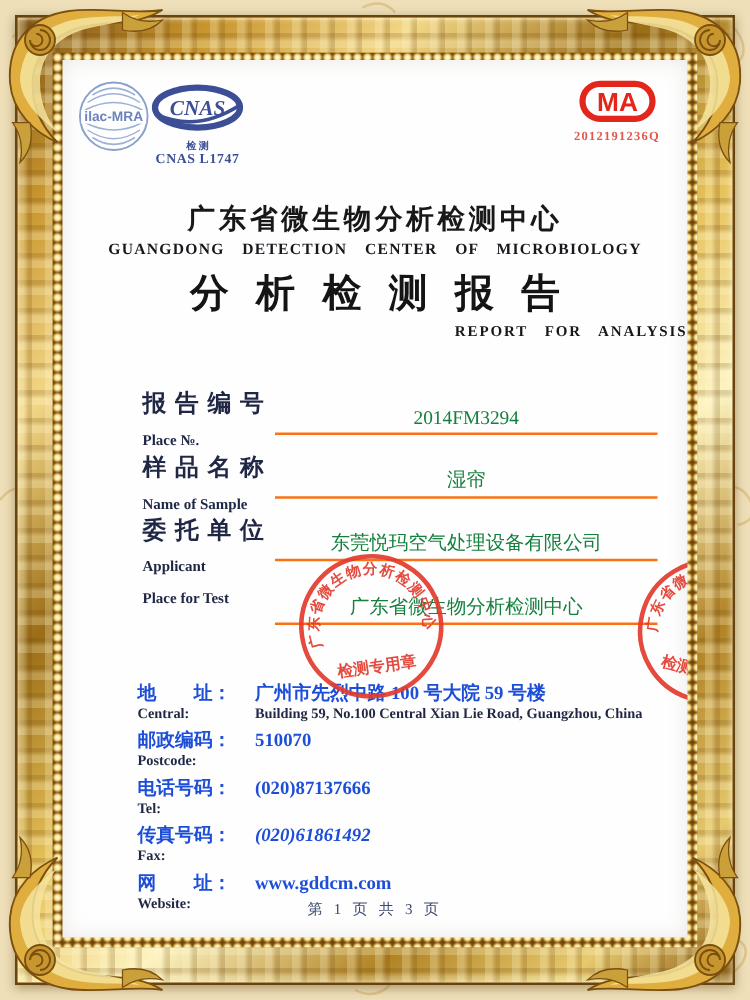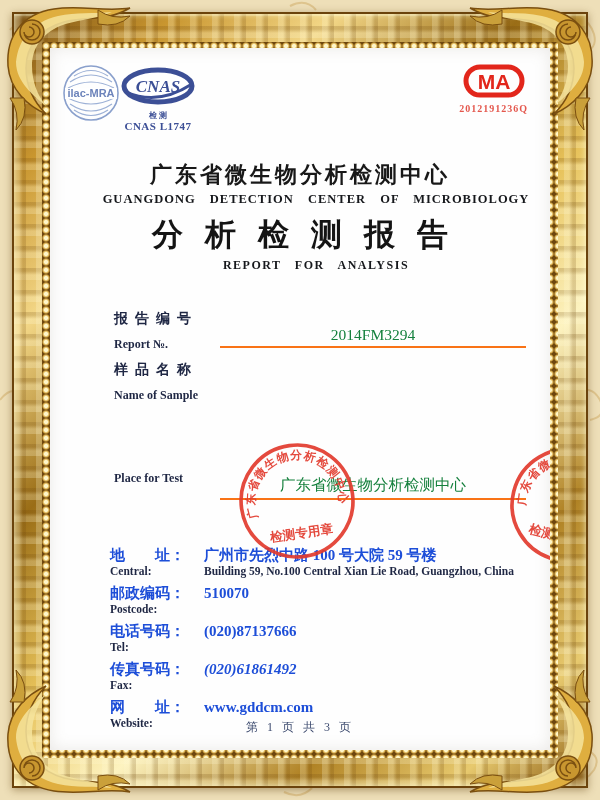--- a/index.html
+++ b/index.html
@@ -26,27 +26,27 @@
     overflow:hidden;box-shadow:inset 0 0 16px rgba(120,110,90,.15);color:#1f2744;}
   
   .ilac{position:absolute;left:12px;top:16px;}
   .cnas{position:absolute;left:70px;top:18px;text-align:center;}
   .cnas-cap1{font-size:8px;color:#3c4f96;font-weight:bold;line-height:8px;}
   .cnas-cap2{font-size:11px;color:#3c4f96;font-weight:bold;letter-spacing:.5px;}
   .cma{position:absolute;right:22px;top:16px;text-align:center;}
   .cma-num{font-size:10px;font-weight:bold;color:#e4574d;letter-spacing:1px;margin-top:1px;text-align:right;}
   
   .org-cn{position:absolute;top:112px;left:0;width:100%;text-align:center;font-size:22px;font-weight:bold;color:#181818;letter-spacing:3px;}
-  .org-en{position:absolute;top:144px;left:0;width:100%;text-align:center;font-size:12.5px;font-weight:bold;color:#16181c;word-spacing:10px;letter-spacing:1px;padding-left:16px;}
+  .org-en{position:absolute;top:144px;left:0;width:100%;text-align:center;font-size:12.5px;font-weight:bold;color:#16181c;word-spacing:10px;letter-spacing:1px;}
   .report-cn{position:absolute;top:166px;left:0;width:100%;text-align:center;font-size:31px;font-weight:bold;color:#141414;letter-spacing:22px;text-indent:22px;}
-  .report-en{position:absolute;top:210px;left:16px;width:100%;text-align:center;font-size:12px;font-weight:bold;color:#16181c;word-spacing:9px;letter-spacing:1.5px;}
+  .report-en{position:absolute;top:210px;left:0;width:100%;text-align:right;font-size:12px;font-weight:bold;color:#16181c;word-spacing:9px;letter-spacing:1.5px;}
   
   .frow{position:absolute;left:64px;width:412px;display:flex;}
   .flabels{width:106px;flex:none;}
-  .fcn{font-size:14px;font-weight:bold;letter-spacing:7px;color:#1f2744;white-space:nowrap;}
+  .fcn{font-size:19px;font-weight:bold;letter-spacing:7px;color:#1f2744;white-space:nowrap;}
   .fen{font-size:12px;font-weight:bold;color:#1f2744;margin-top:9px;}
   .fval{flex:1;border-bottom:2px solid #f97316;height:34px;display:flex;align-items:flex-end;justify-content:center;
     font-size:15.5px;color:#15803d;padding-bottom:2px;}
   
   .stamp{position:absolute;opacity:.92;}
   .stamp-main{left:186px;top:392px;width:122px;height:122px;transform:rotate(-8deg);}
   .stamp-right{left:457px;top:396px;width:122px;height:122px;transform:rotate(14deg);}
   
   .contact{position:absolute;left:60px;top:498px;width:420px;}
   .crow{display:grid;grid-template-columns:94px 1fr;margin-bottom:5px;}
@@ -132,29 +132,37 @@
     </div>
 
     <div class="org-cn">广东省微生物分析检测中心</div>
     <div class="org-en">GUANGDONG DETECTION CENTER OF MICROBIOLOGY</div>
     <div class="report-cn">分析检测报告</div>
     <div class="report-en">REPORT FOR ANALYSIS</div>
 
     <div class="frow" style="top:262px">
       <div class="flabels">
         <div class="fcn">报告编号</div>
-        <div class="fen">Report №.</div>
+        <div class="fen">Place №.</div>
       </div>
       <div class="fval">2014FM3294</div>
     </div>
     <div class="frow" style="top:313px">
       <div class="flabels">
         <div class="fcn">样品名称</div>
         <div class="fen">Name of Sample</div>
       </div>
+      <div class="fval">湿帘</div>
+    </div>
+    <div class="frow" style="top:363px">
+      <div class="flabels">
+        <div class="fcn">委托单位</div>
+        <div class="fen">Applicant</div>
+      </div>
+      <div class="fval">东莞悦玛空气处理设备有限公司</div>
     </div>
     <div class="frow" style="top:414px">
       <div class="flabels">
         <div class="fen">Place for Test</div>
       </div>
       <div class="fval">广东省微生物分析检测中心</div>
     </div>
 
     <div class="contact">
       <div class="crow">

